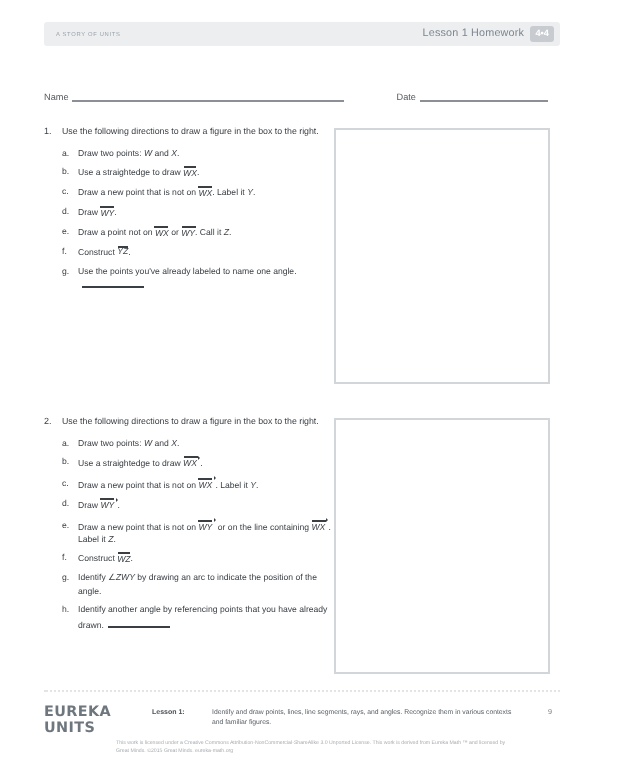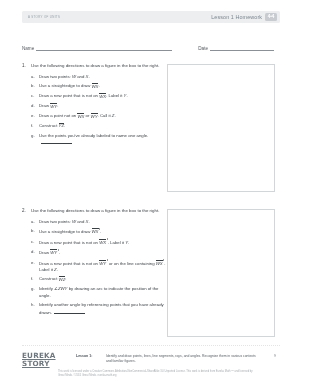--- a/index.html
+++ b/index.html
@@ -100,21 +100,21 @@
   
   .footer{position:absolute;left:0;right:0;top:345px;height:41px;}
   .foot-rule{
     position:absolute;left:22px;top:0;width:258px;
     border-top:.4px dotted #e2e4e6;
   }
   .logo{
     position:absolute;left:22px;top:7px;
     font-family:"DejaVu Sans", sans-serif;
     font-weight:bold;font-size:7.2px;line-height:7.6px;
-    color:#6f777e;letter-spacing:.2px;text-decoration:underline;
+    color:#6f777e;letter-spacing:.2px;
   }
   .foot-lesson{
     position:absolute;left:76px;top:9px;
     font-size:3.5px;font-weight:bold;color:#4a5055;white-space:nowrap;
   }
   .foot-desc{
     position:absolute;left:106px;top:9px;width:150px;
     font-size:3.4px;line-height:1.5;color:#5a6066;
   }
   .foot-page{
@@ -228,21 +228,21 @@
     </div>
   </div>
 
   <div class="workbox b1"></div>
   <div class="workbox b2"></div>
 
   <div class="footer">
     <div class="foot-rule"></div>
     <div class="logo">
       <div>EUREKA</div>
-      <div>STORY</div>
+      <div>UNITS</div>
     </div>
     <div class="foot-lesson">Lesson 1:</div>
     <div class="foot-desc">Identify and draw points, lines, line segments, rays, and angles. Recognize them in various contexts and familiar figures.</div>
     <div class="foot-page">9</div>
     <div class="foot-copy">This work is licensed under a Creative Commons Attribution-NonCommercial-ShareAlike 3.0 Unported License. This work is derived from Eureka Math ™ and licensed by Great Minds. ©2015 Great Minds. eureka-math.org</div>
   </div>
 
 </div>
 
 </body></html>

